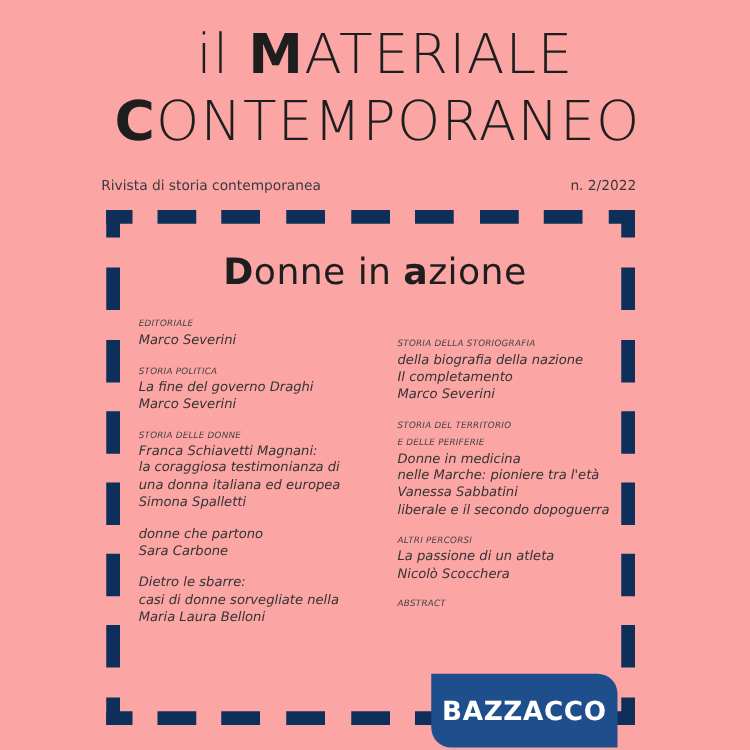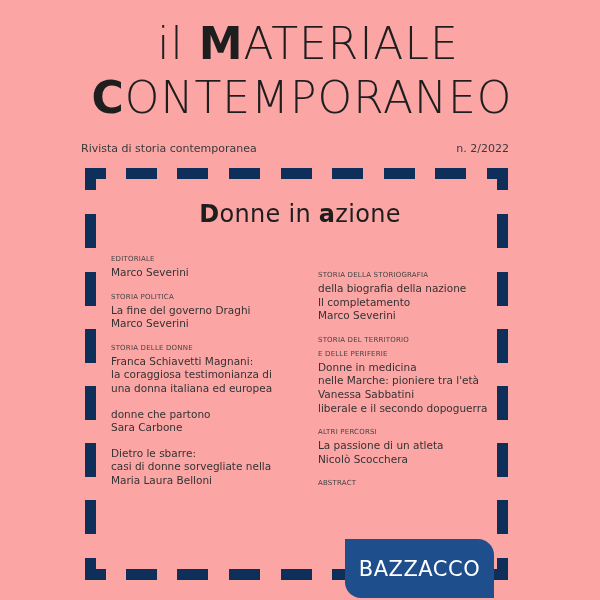--- a/index.html
+++ b/index.html
@@ -22,36 +22,36 @@
     .subtitle-row {
       position: absolute; left: 81px; top: 142px; width: 428px;
       display: flex; justify-content: space-between;
       font-size: 11px; color: #3a3a3a;
     }
 
     .frame-seg { position: absolute; background: #0e2f59; }
 
     .issue-title {
       position: absolute; left: 0; top: 200px; width: 600px; text-align: center;
-      font-size: 24px; color: #1e1e1e; letter-spacing: 0.3px;
+      font-size: 29px; color: #1e1e1e; letter-spacing: 0.3px;
     }
     .issue-title b { font-weight: 700; }
 
-    .col { position: absolute; font-size: 10.5px; line-height: 13.6px; color: #333; }
+    .col { position: absolute; font-size: 10.5px; line-height: 13.6px; color: #333; font-style: italic; }
     .col-left { left: 111px; top: 254px; width: 195px; }
     .col-right { left: 318px; top: 254px; width: 190px; margin-top: 16px; }
     .section { margin-bottom: 12px; }
     .section-label { font-size: 7px; letter-spacing: 0.2px; color: #444; text-transform: uppercase; line-height: 10px; margin-bottom: 2px; }
     .line { display: block; white-space: nowrap; }
 
     .badge {
       position: absolute; left: 345px; top: 539px; width: 149px; height: 59px;
       background: #1f4e8c; border-radius: 0 16px 0 16px;
       display: flex; align-items: center; justify-content: center;
-      color: #ffffff; font-weight: 400; font-size: 21px; letter-spacing: 0.5px;
+      color: #ffffff; font-weight: 700; font-size: 21px; letter-spacing: 0.5px;
     }
   </style>
 </head>
 <body>
 
 <div class="cover">
 
   <div class="title-line title-line1"><span>il </span><b>M</b><span>ATERIALE</span></div>
   <div class="title-line title-line2"><b>C</b><span>ONTEMPORANEO</span></div>
 
@@ -113,20 +113,21 @@
     <div class="section">
       <div class="section-label">STORIA POLITICA</div>
       <span class="line">La fine del governo Draghi</span>
       <span class="line">Marco Severini</span>
     </div>
     <div class="section">
       <div class="section-label">STORIA DELLE DONNE</div>
       <span class="line">Franca Schiavetti Magnani:</span>
       <span class="line">la coraggiosa testimonianza di</span>
       <span class="line">una donna italiana ed europea</span>
+      <span class="line">Simona Spalletti</span>
     </div>
     <div class="section">
       <span class="line">donne che partono</span>
       <span class="line">Sara Carbone</span>
     </div>
     <div class="section">
       <span class="line">Dietro le sbarre:</span>
       <span class="line">casi di donne sorvegliate nella</span>
       <span class="line">Maria Laura Belloni</span>
     </div>

